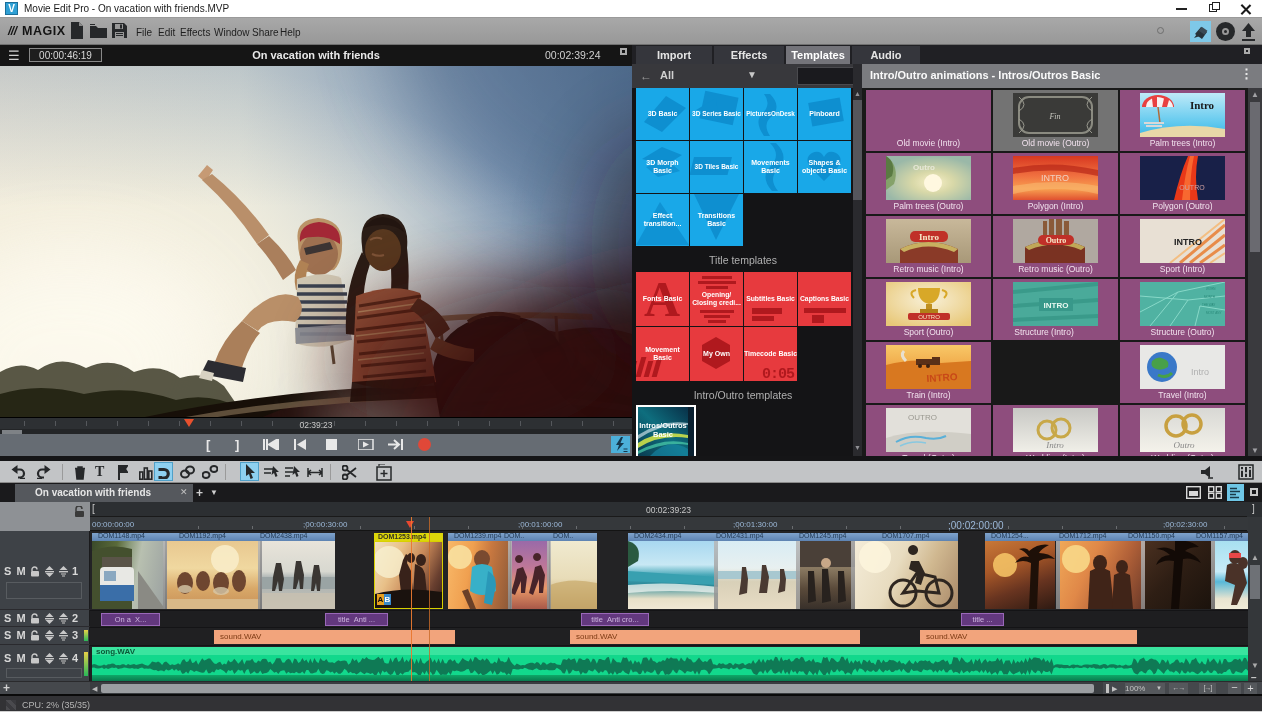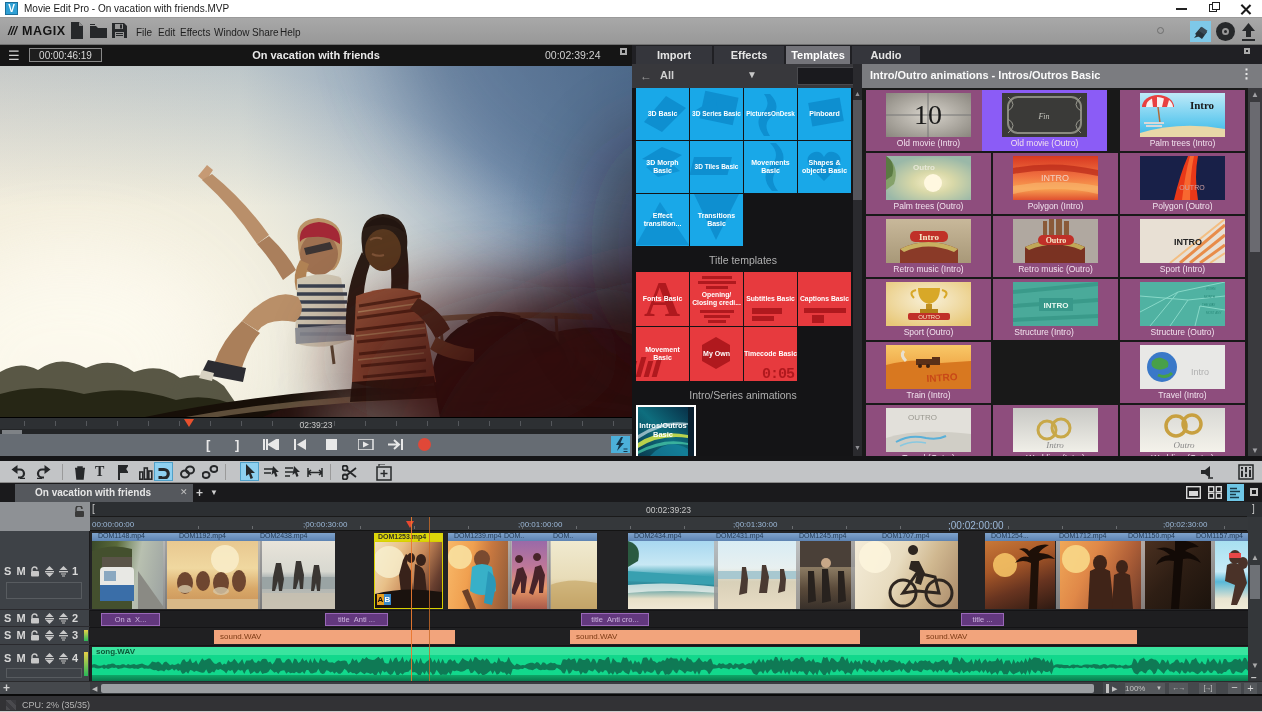--- a/index.html
+++ b/index.html
@@ -277,21 +277,21 @@
           <rect x="22" y="34" width="5" height="16" transform="skewX(-16)"></rect>
           <rect x="30" y="31" width="5" height="19" transform="skewX(-16)"></rect>
         </g>
       </svg><div class="abs" style="left:0;top:0;width:53px;height:54px;display:flex;align-items:center;justify-content:center;text-align:center;color:#fff;font-weight:bold;font-size:7px;line-height:1.2;white-space:nowrap">Movement<br>Basic</div></div>
  <div class="abs" style="left:58px;top:263px;width:53px;height:54px;background:#e73a3e;overflow:hidden"><svg width="53" height="54">
         <path d="M26 10 l14 8 v16 l-14 8 -14 -8 v-16 z" fill="#b0191e"></path>
       </svg><div class="abs" style="left:0;top:0;width:53px;height:54px;display:flex;align-items:center;justify-content:center;text-align:center;color:#fff;font-weight:bold;font-size:7px;line-height:1.2;white-space:nowrap">My Own</div></div>
  <div class="abs" style="left:112px;top:263px;width:53px;height:54px;background:#e73a3e;overflow:hidden"><svg width="53" height="54">
         <text x="50" y="51" font-size="15" font-weight="bold" fill="#b0191e" text-anchor="end" font-family="Liberation Mono" letter-spacing="-1">0:05</text>
       </svg><div class="abs" style="left:0;top:0;width:53px;height:54px;display:flex;align-items:center;justify-content:center;text-align:center;color:#fff;font-weight:bold;font-size:7px;line-height:1.2;white-space:nowrap">Timecode Basic</div></div>
- <div class="abs" style="left:0;top:325px;width:222px;text-align:center;color:#b0b0b0;font-size:10.5px">Intro/Series animations</div>
+ <div class="abs" style="left:0;top:325px;width:222px;text-align:center;color:#b0b0b0;font-size:10.5px">Intro/Outro templates</div>
  <div class="abs" style="left:4px;top:341px;width:60px;height:53px;border:2px solid #ffffff;background:#0a2030;overflow:hidden">
    <svg width="50" height="49">
         <defs>
           <linearGradient id="au" x1="0" y1="1" x2="1" y2="0">
             <stop offset="0" stop-color="#0a3a50"></stop>
             <stop offset="0.5" stop-color="#0e6e7e"></stop>
             <stop offset="1" stop-color="#083048"></stop>
           </linearGradient>
         </defs>
    <rect width="50" height="49" fill="url(#au)"></rect>
@@ -308,35 +308,23 @@
   <div class="abs" style="left:1px;top:380px;color:#909094;font-size:7px">▼</div>
  </div>
 </div>
 <div class="abs" style="left:862px;top:64px;width:400px;height:395px;background:#191919;overflow:hidden">
  <div class="abs" style="left:0;top:0;width:400px;height:24px;background:#7b7c80">
   <div class="abs" style="left:8px;top:5px;color:#fafafa;font-size:11px;font-weight:bold">Intro/Outro animations - Intros/Outros Basic</div>
   <div class="abs" style="left:378px;top:2px;color:#e8e8e8;font-size:13px;font-weight:bold">⋮</div>
  </div>
  <div class="abs" style="left:0;top:24px;width:386px;height:371px;overflow:hidden">
       <div class="abs" style="left:4px;top:2px;width:125px;height:61px;background:#8e4d7d">
- <div class="abs" style="left:20px;top:3px;width:85px;height:44px;overflow:hidden"><svg width="85" height="44">
-            <defs>
-              <radialGradient id="g1" cx="0.5" cy="0.5" r="0.7">
-                <stop offset="0" stop-color="#d8d4cc"></stop>
-                <stop offset="1" stop-color="#8a867e"></stop>
-              </radialGradient>
-            </defs>
-            <rect width="85" height="44" fill="url(#g1)"></rect>
-            <line x1="42" y1="0" x2="42" y2="44" stroke="#777"></line>
-            <line x1="0" y1="22" x2="85" y2="22" stroke="#777"></line>
-            <text x="42" y="31" font-size="28" fill="#1a1a1a" text-anchor="middle" font-family="Liberation Serif">10</text>
-          </svg></div>
  <div class="abs" style="left:0;top:48px;width:125px;text-align:center;color:#f2e2ee;font-size:8.5px">Old movie (Intro)</div>
 </div>
-      <div class="abs" style="left:120px;top:2px;width:125px;height:61px;background:#8b5cf6">
+      <div class="abs" style="left:131px;top:2px;width:125px;height:61px;background:#737373">
  <div class="abs" style="left:20px;top:3px;width:85px;height:44px;overflow:hidden"><svg width="85" height="44">
             <rect width="85" height="44" fill="#3a3a38"></rect>
             <rect x="6" y="4" width="73" height="36" rx="10" fill="none" stroke="#8a8a80" stroke-width="2"></rect>
             <path d="M6 4 q10 8 0 14 M79 4 q-10 8 0 14 M6 40 q10 -8 0 -14 M79 40 q-10 -8 0 -14" stroke="#9a9a90" fill="none"></path>
             <text x="42" y="26" font-size="8" fill="#c8c8c0" text-anchor="middle" font-style="italic" font-family="Liberation Serif">Fin</text>
           </svg></div>
  <div class="abs" style="left:0;top:48px;width:125px;text-align:center;color:#f2e2ee;font-size:8.5px">Old movie (Outro)</div>
 </div>
       <div class="abs" style="left:258px;top:2px;width:125px;height:61px;background:#8e4d7d">
  <div class="abs" style="left:20px;top:3px;width:85px;height:44px;overflow:hidden"><svg width="85" height="44">

